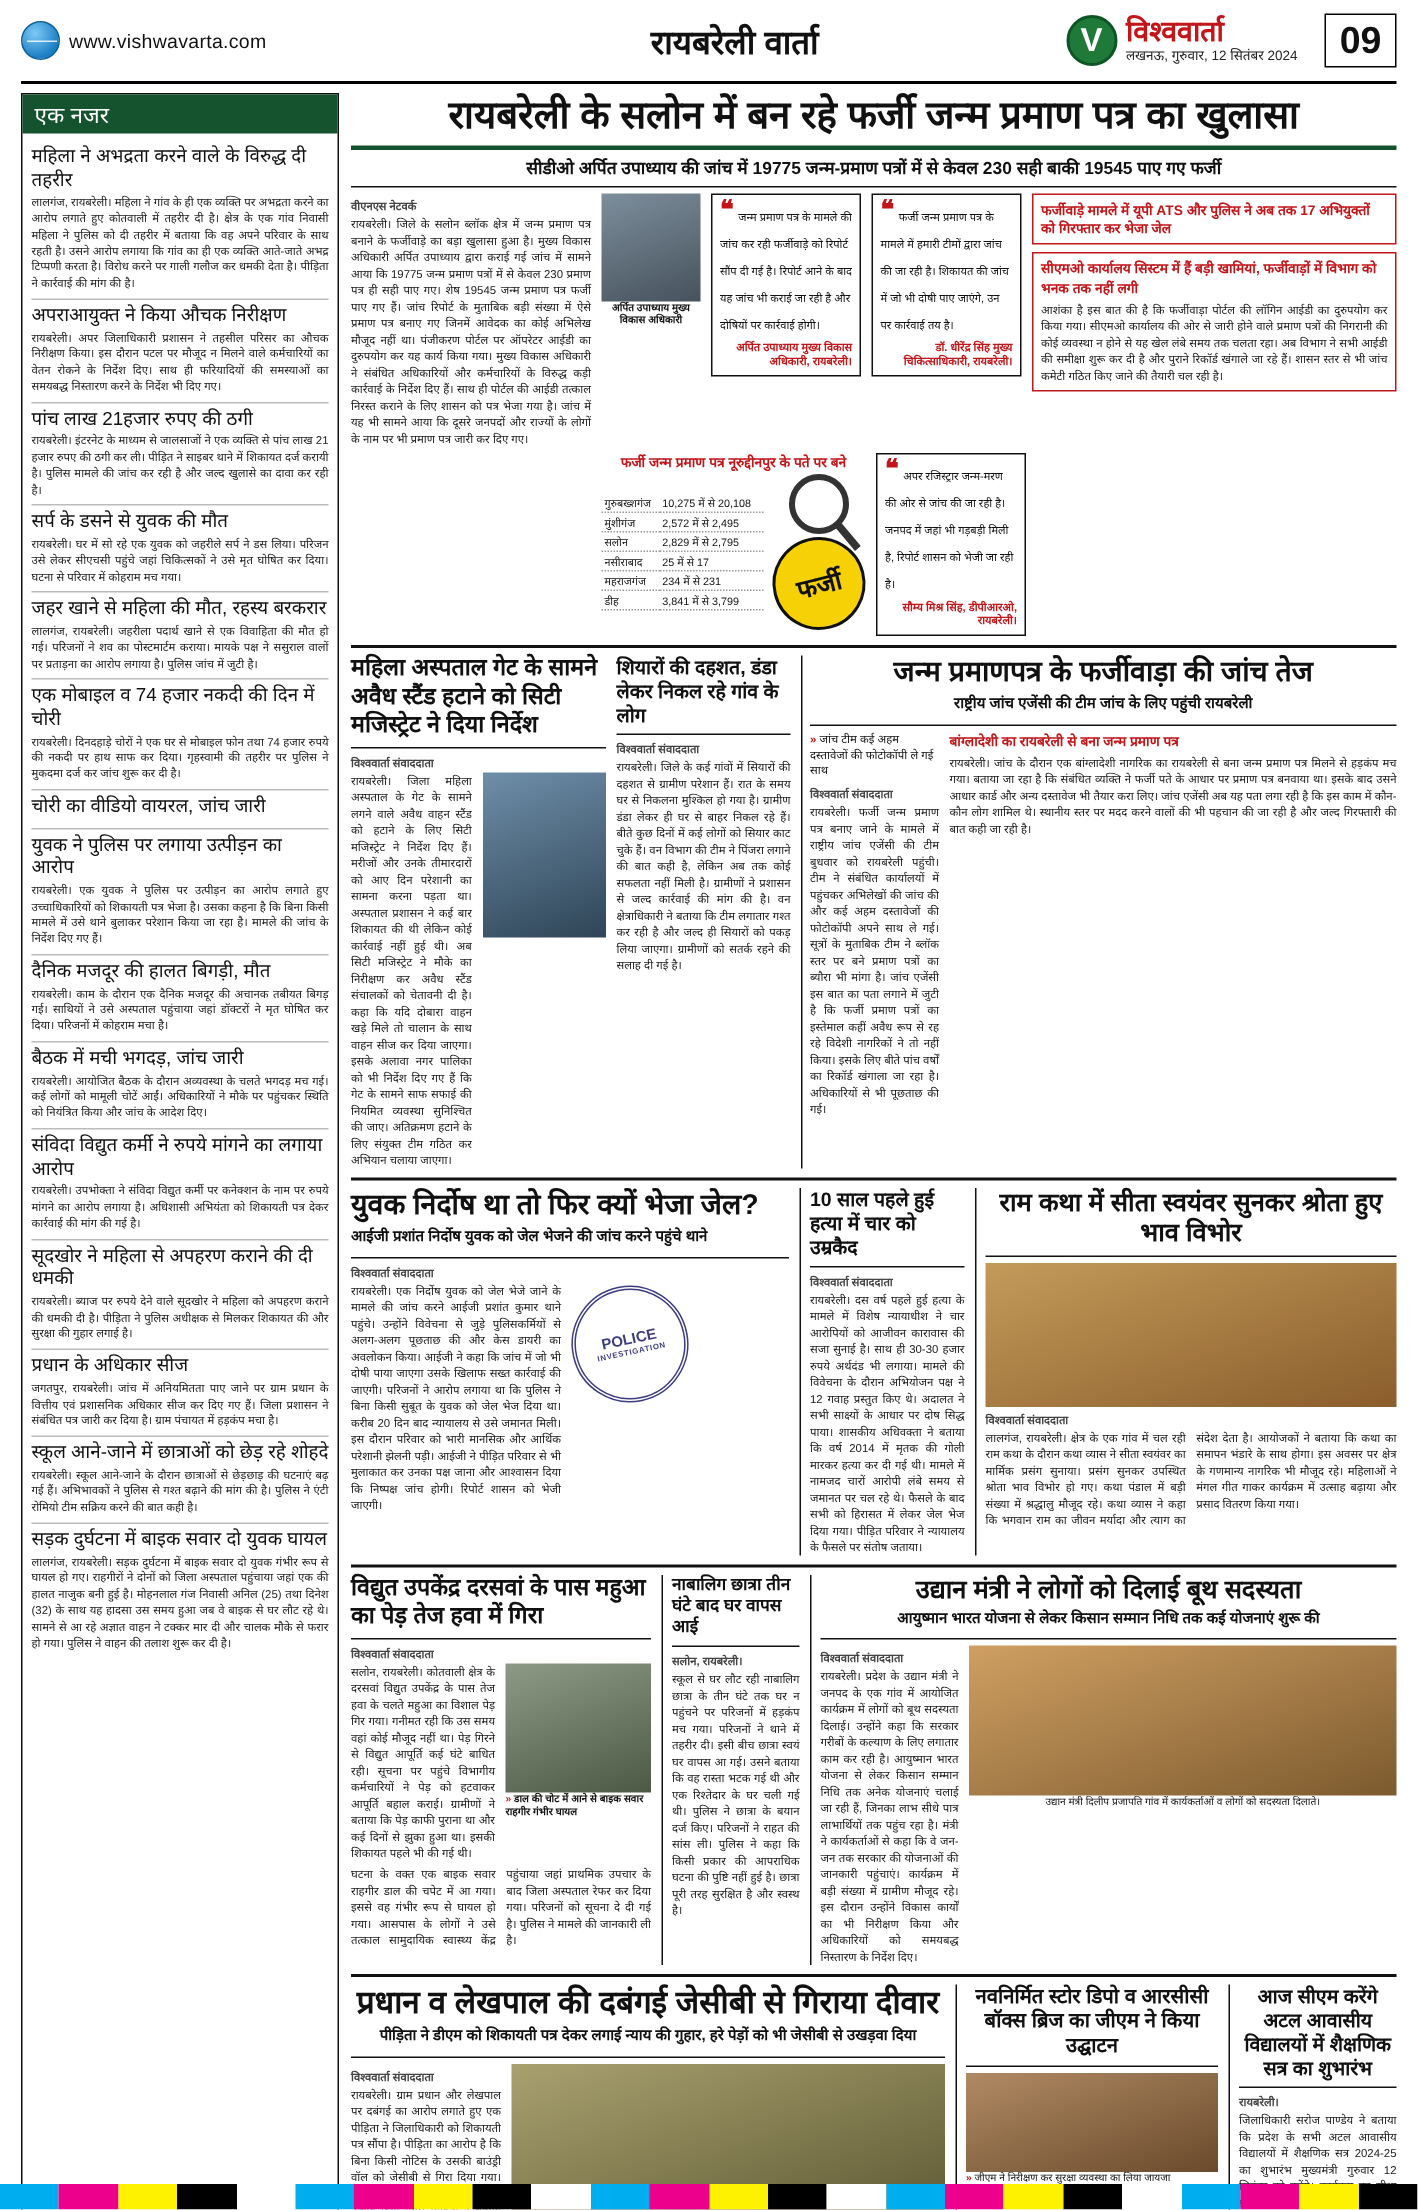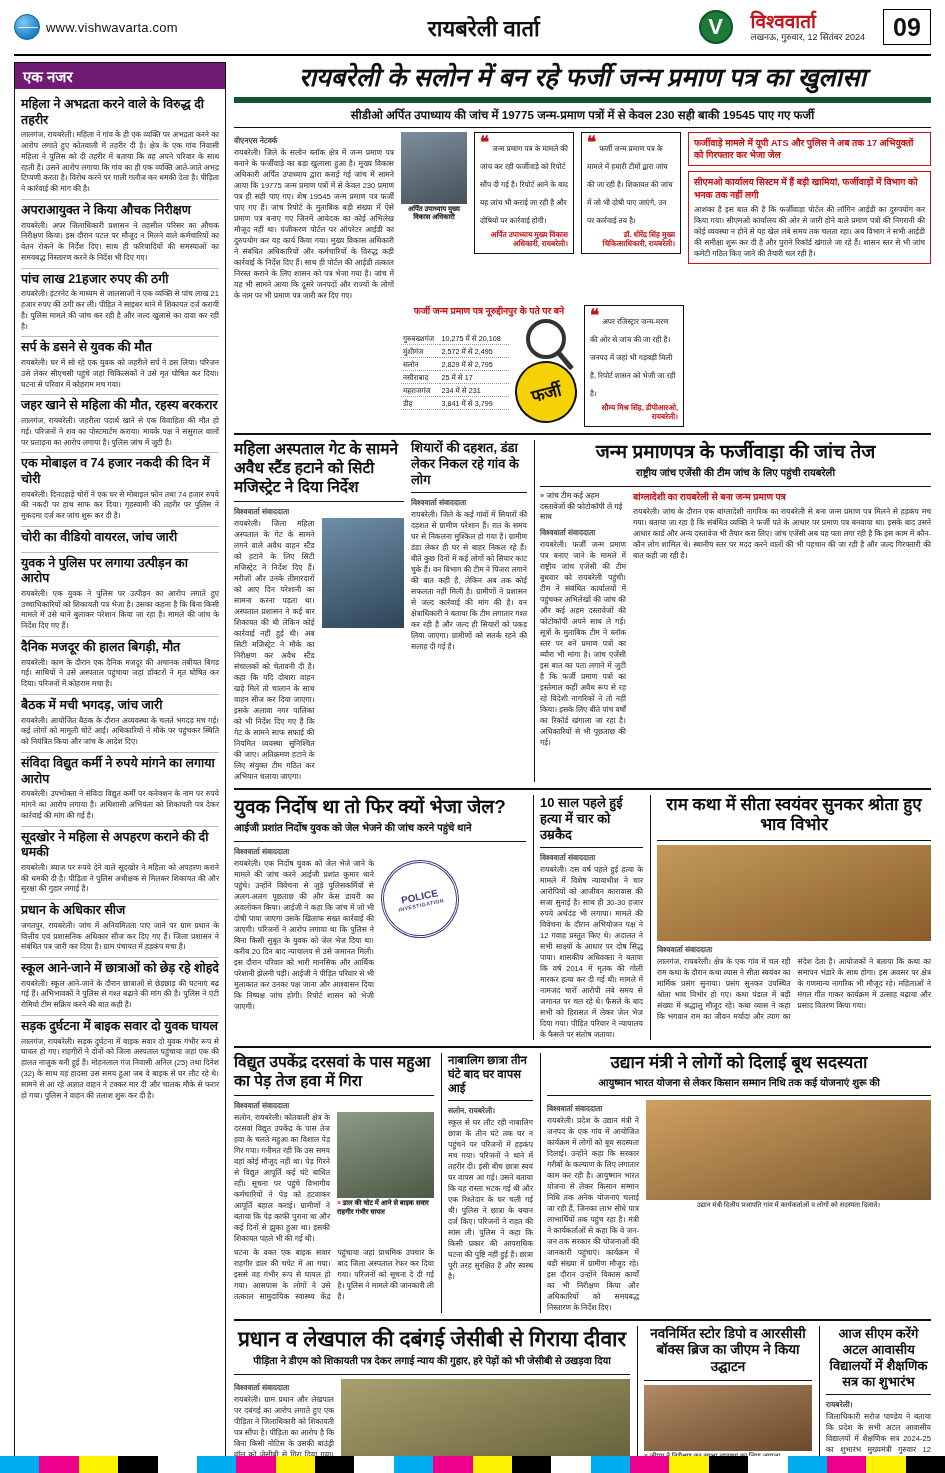--- a/index.html
+++ b/index.html
@@ -25,45 +25,45 @@
   .site-url{ font-size:13px; color:#111; letter-spacing:.2px;}
   .mh-center{ flex:1; text-align:center; font-size:22px; font-weight:bold; }
   .mh-right{ display:flex; align-items:center; gap:10px; }
   .logo-box{ display:flex; align-items:center; gap:6px; }
   .logo-v {
     width:34px;height:34px;border-radius:50%;
     background:#1f7a3a; color:#fff; font-size:22px; font-weight:bold;
     display:flex;align-items:center;justify-content:center;
     border:2px solid #0e5526;
   }
-  .logo-txt{ line-height:1.1;margin-left:12px; }
+  .logo-txt{ line-height:1.1; }
   .logo-name{ font-size:19px; font-weight:bold; color:#c2161b; }
   .logo-sub{ font-size:9px; color:#222; }
   .pageno{
     border:1px solid #000; width:48px; height:36px; font-size:25px; font-weight:bold;
     display:flex;align-items:center;justify-content:center; margin-left:8px;
   }
 
   
   .content { display:flex; gap:8px; margin-top:6px; }
   .col-left { width:212px; flex:0 0 212px; border:1px solid #111; padding:4px 6px 6px; }
   .col-main { flex:1; }
 
   .ek-nazar {
-    background:#701a75; color:#fff; font-size:15px; font-weight:bold;
+    background:#14532d; color:#fff; font-size:15px; font-weight:normal;
     padding:3px 8px; margin:-4px -6px 5px -6px;
   }
   .brief { border-bottom:1px solid #bbb; padding:3px 0 4px; }
-  .brief h4 { margin:0 0 2px; font-size:12.5px; font-weight:bold; line-height:1.25; }
+  .brief h4 { margin:0 0 2px; font-size:12.5px; font-weight:normal; line-height:1.25; }
   .brief p { margin:0; font-size:7.6px; line-height:1.42; text-align:justify; color:#222; }
 
   
   .lead-head {
     font-size:25.5px; font-weight:bold; text-align:center; line-height:1.2;
-    border-bottom:6px solid #14532d; padding-bottom:4px;font-style:italic;
+    border-bottom:3px solid #14532d; padding-bottom:4px;
   }
   .lead-sub {
     font-size:11.6px; text-align:center; font-weight:bold; padding:4px 0 5px;
     border-bottom:1.5px solid #111;
   }
   .byline{ font-size:7.5px; font-weight:bold; color:#444; margin:3px 0 2px; }
   .bodytext{ font-size:7.6px; line-height:1.45; text-align:justify; color:#1a1a1a; }
 
   .row { display:flex; gap:7px; }
   .cell { min-width:0; }

